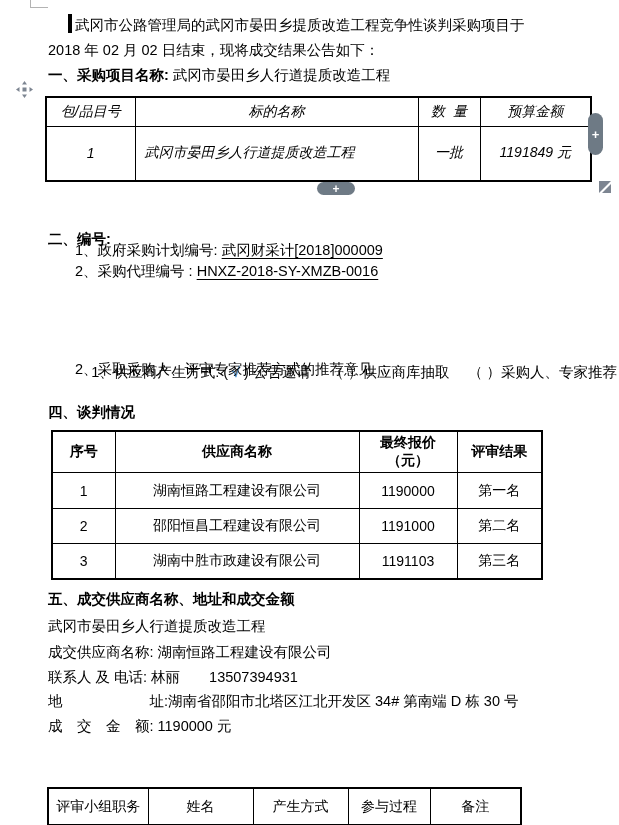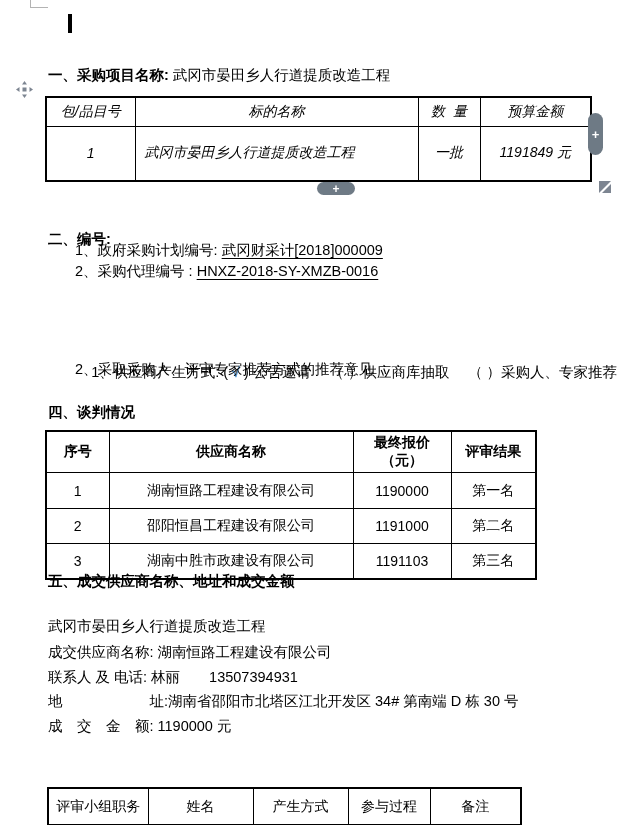--- a/index.html
+++ b/index.html
@@ -39,22 +39,23 @@
 </style>
 </head>
 <body>
 
 <div class="page">
 
   <div class="abs crop-mark-v" style="left:30px;top:0;"></div>
   <div class="abs crop-mark-h" style="left:30px;top:7px;"></div>
 
   <div class="abs" style="left:68px;top:14px;width:530px;">
-    <span class="caret"></span>
+    <span class="caret"></span><span>武冈市公路管理局的武冈市晏田乡提质改造工程竞争性谈判采购项目于</span>
   </div>
+  <div class="abs" style="left:48px;top:41px;width:550px;">2018 年 02 月 02 日结束，现将成交结果公告如下：</div>
 
   <div class="abs" style="left:48px;top:66px;">
     <span class="bold">一、采购项目名称:</span><span> 武冈市晏田乡人行道提质改造工程</span>
   </div>
 
   <div class="abs" style="left:16px;top:81px;width:17px;height:17px;">
     <svg width="17" height="17" viewBox="0 0 17 17">
       <g fill="#7d8591">
         <path d="M8.5 0 L11 3.5 L6 3.5 Z"></path>
         <path d="M8.5 17 L11 13.5 L6 13.5 Z"></path>
@@ -110,21 +111,21 @@
   <div class="abs" style="left:75px;top:262px;">
     <span>2、采购代理编号 : </span><span class="u">HNXZ-2018-SY-XMZB-0016</span>
   </div>
 
   <div class="abs pre" style="left:75px;top:347px;">
     <span>1、供应商产生方式: ( </span><span class="check">√</span><span> ) 公告邀请　 （ ）供应商库抽取　 （ ）采购人、专家推荐</span>
   </div>
   <div class="abs" style="left:75px;top:360px;">2、采取采购人、评审专家推荐方式的推荐意见</div>
 
   <div class="abs bold" style="left:48px;top:403px;">四、谈判情况</div>
-  <table class="abs doc-table t2" style="left:45px;top:430px;width:490px;">
+  <table class="abs doc-table t2" style="left:51px;top:430px;width:490px;">
     <colgroup>
         <col style="width:63px">
         <col style="width:244px">
         <col style="width:98px">
         <col style="width:85px">
       </colgroup>
     <tbody>
         <tr style="height:29px;">
       <th>序号</th>
       <th>供应商名称</th>
@@ -145,21 +146,21 @@
     </tr>
     <tr style="height:35px;">
       <td>3</td>
       <td>湖南中胜市政建设有限公司</td>
       <td>1191103</td>
       <td>第三名</td>
     </tr>
   </tbody>
     </table>
 
-  <div class="abs bold" style="left:48px;top:572px;">五、成交供应商名称、地址和成交金额</div>
+  <div class="abs bold" style="left:48px;top:590px;">五、成交供应商名称、地址和成交金额</div>
   <div class="abs pre" style="left:48px;top:617px;">武冈市晏田乡人行道提质改造工程</div>
   <div class="abs pre" style="left:48px;top:643px;">成交供应商名称: 湖南恒路工程建设有限公司</div>
   <div class="abs pre" style="left:48px;top:668px;">联系人 及 电话: 林丽　　13507394931</div>
   <div class="abs pre" style="left:48px;top:692px;">地　　　　　　址:湖南省邵阳市北塔区江北开发区 34# 第南端 D 栋 30 号</div>
   <div class="abs pre" style="left:48px;top:717px;">成　交　金　额: 1190000 元</div>
 
   <table class="abs doc-table" style="left:47px;top:787px;width:473px;">
     <colgroup>
         <col style="width:100px">
         <col style="width:105px">

